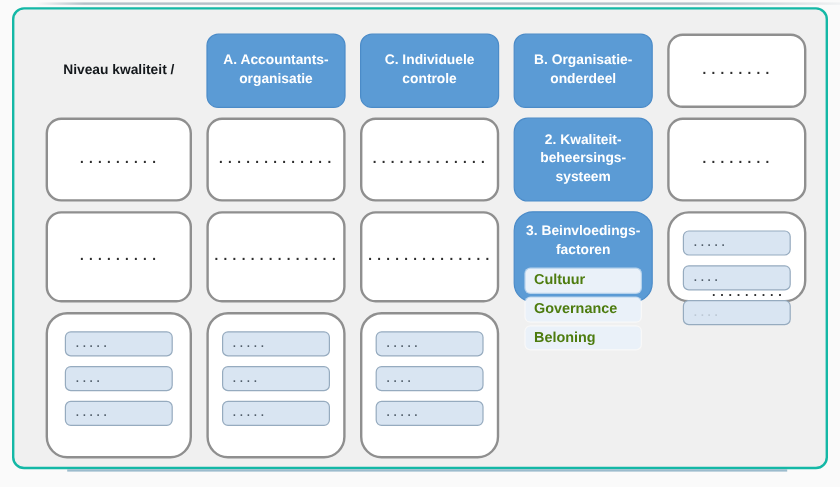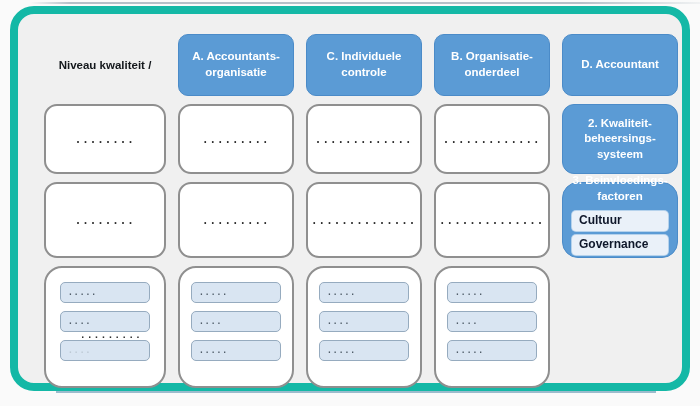--- a/index.html
+++ b/index.html
@@ -11,21 +11,21 @@
   .top-line{
     position:absolute;top:2px;left:30px;right:0;height:2px;
     background:linear-gradient(90deg,rgba(185,195,202,0),#b5c0c8 6%,#b5c0c8 82%,rgba(185,195,202,.15));
   }
   .bottom-line{
     position:absolute;top:391px;left:56px;width:600px;height:2px;
     background:#9cbccd;
   }
   .frame{
     position:absolute;left:10px;top:6px;width:680px;height:385px;
-    background:#f0f0f0;border:8px solid #14b8a6;border-radius:24px;
+    background:#f0f0f0;border:2px solid #14b8a6;border-radius:10px;
     box-sizing:border-box;
   }
   .grid{
     position:absolute;left:26px;top:20px;
     display:grid;
     grid-template-columns:122px 116px 116px 116px 116px;
     grid-template-rows:62px 70px 76px 122px;
     column-gap:12px;row-gap:8px;
   }
   .corner{
@@ -38,26 +38,26 @@
     display:flex;align-items:center;justify-content:center;text-align:center;
     white-space:pre-line;
   }
   .rlabel{
     background:#5b9bd5;border:1px solid #4b8bc8;border-radius:12px;
     color:#fff;font-weight:bold;font-size:11.5px;line-height:1.35;
     display:flex;align-items:center;justify-content:center;text-align:center;
     white-space:pre-line;
   }
   .rlabel3{
-    flex-direction:column;justify-content:flex-end;padding-top:9px;
+    flex-direction:column;justify-content:flex-start;padding-top:9px;
     box-sizing:border-box;border-radius:16px;
   }
   .rtitle{white-space:pre-line;margin-bottom:5px;}
   .factor-box{
-    background:#eaf1f9;border-radius:4px;color:#0f172a;font-weight:bold;
+    background:#eaf1f9;border-radius:4px;color:#4d7c0f;font-weight:bold;
     font-size:12px;text-align:left;align-self:stretch;
     margin:2px 9px;padding:3px 4px 3px 7px;line-height:1.15;
     box-shadow:0 0 0 1px rgba(255,255,255,.55);
   }
   .cell{
     background:#fff;border:2px solid #8f8f8f;border-radius:13px;
     display:flex;align-items:center;justify-content:center;
   }
   .dots{
     font-family:"DejaVu Sans Mono","Liberation Mono",monospace;
@@ -90,21 +90,20 @@
 
     <div class="corner">
       <span>Niveau kwaliteit /</span>
     </div>
     <div class="hbox">A. Accountants-
 organisatie</div>
     <div class="hbox">C. Individuele
 controle</div>
     <div class="hbox">B. Organisatie-
 onderdeel</div>
-    <div class="hbox">D. Accountant</div>
 
     <div class="cell">
       <span class="dots">........</span>
     </div>
     <div class="cell">
       <span class="dots">.........</span>
     </div>
     <div class="cell">
       <span class="dots">.............</span>
     </div>
@@ -126,20 +125,21 @@
     </div>
     <div class="cell">
       <span class="dots">..............</span>
     </div>
 
     <div class="rlabel rlabel3">
       <div class="rtitle">3. Beinvloedings-
 factoren</div>
       <div class="factor-box">Cultuur</div>
       <div class="factor-box">Governance</div>
+      <div class="factor-box">Beloning</div>
     </div>
 
     <div class="cell cell3">
       <div class="bar">
         <span class="dots">.....</span>
       </div>
       <div class="bar">
         <span class="dots">....</span>
       </div>
       <div class="bar muted">

